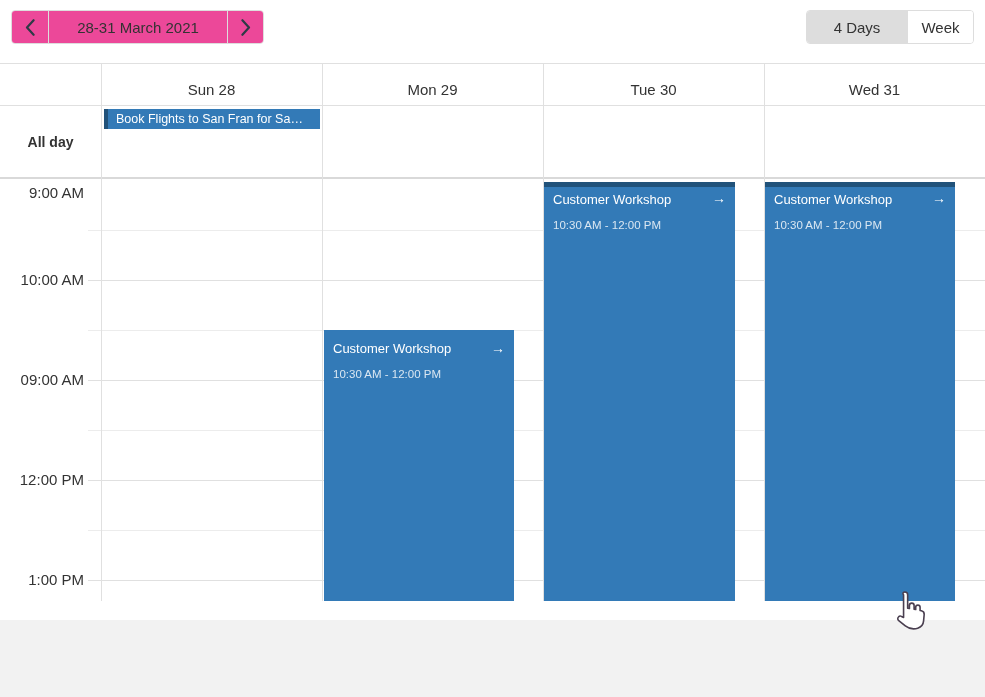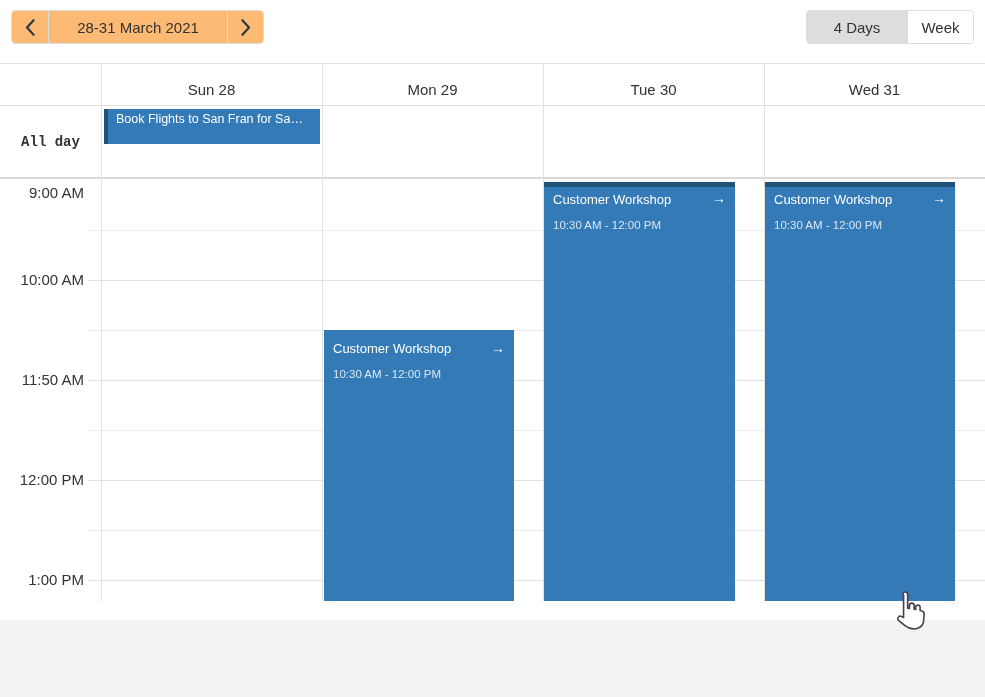--- a/index.html
+++ b/index.html
@@ -7,21 +7,21 @@
   .canvas{
     position:relative; width:985px; height:697px; overflow:hidden;
     font-family:"Liberation Sans","DejaVu Sans",sans-serif; color:#333; background:#fff;
   }
   
   .toolbar{ position:absolute; left:0; top:0; width:985px; height:62px; background:#fff; }
   .nav-group{
     position:absolute; left:11px; top:10px; height:34px; display:flex;
     border:1px solid #ddd; border-radius:4px; background:#fff; overflow:hidden;
   }
-  .nav-cell{ display:flex; align-items:center; justify-content:center; cursor:pointer; background:#fdba74; }
+  .nav-cell{ display:flex; align-items:center; justify-content:center; cursor:pointer; background:#ec4899; }
   .nav-prev{ width:37px; border-right:1px solid #ddd; }
   .nav-date{ width:179px; font-size:15px; color:#333; border-right:1px solid #ddd; }
   .nav-next{ width:35px; }
   .chev svg{ display:block; }
   .view-switcher{
     position:absolute; left:806px; top:10px; height:34px; display:flex;
     border:1px solid #ddd; border-radius:4px; overflow:hidden; background:#fff;
   }
   .view-btn{ display:flex; align-items:center; justify-content:center; font-size:15px; color:#333; cursor:pointer; background:#fff; }
   .view-btn.first{ width:101px; border-right:1px solid #ddd;align-items:center; }
@@ -29,28 +29,28 @@
   .view-btn.selected{ background:#ddd; }
   
   .scheduler{ position:absolute; left:0; top:0; width:985px; height:601px; overflow:hidden; }
   .hline{ position:absolute; height:1px; background:#e0e0e0; }
   .hline.full{ left:0; width:985px; }
   .hline.row{ left:88px; width:897px; }
   .hline.half{ background:#ececec; }
   .band{ position:absolute; left:0; width:985px; height:2px; background:#d9d9d9; }
   .vline{ position:absolute; top:63px; width:1px; height:538px; background:#e0e0e0; }
   .day-header{ position:absolute; top:68px; height:42px; display:flex; align-items:center; justify-content:center; font-size:15px; color:#333; }
-  .allday-title{ position:absolute; left:0; top:106px; width:101px; height:71px; display:flex; align-items:center; justify-content:center; font-size:14px; font-weight:700; color:#333;font-family:Liberation Mono, monospace; }
+  .allday-title{ position:absolute; left:0; top:106px; width:101px; height:71px; display:flex; align-items:center; justify-content:center; font-size:14px; font-weight:700; color:#333; }
   .time-label{ position:absolute; left:0; width:84px; text-align:right; font-size:15px; color:#333; line-height:18px; height:18px; }
   
   .appt{
     position:absolute; background:#337ab7; color:#fff; cursor:pointer; overflow:hidden;
   }
   .appt-allday{
-    left:104px; top:109px; width:216px; height:35px;
+    left:104px; top:109px; width:216px; height:20px;
     border-left:4px solid #21527a; line-height:20px; font-size:12.5px;
     padding:0 6px 0 8px; white-space:nowrap; text-overflow:ellipsis;
   }
   .appt-timed{ padding:11px 24px 0 9px; }
   .appt-timed.continues-top{ padding-top:10px; }
   .appt-timed.continues-top::before{
     content:""; position:absolute; left:0; top:0; right:0; height:5px; background:#21527a;
   }
   .appt-title{ font-size:13px; font-weight:500; line-height:15px; white-space:nowrap; overflow:hidden; }
   .appt-time{ font-size:11.5px; color:rgba(255,255,255,0.82); margin-top:12px; white-space:nowrap; }
@@ -127,21 +127,21 @@
         <span>Wed 31</span>
       </div>
 
     <div class="allday-title">All day</div>
     <div class="appt appt-allday">
       <span>Book Flights to San Fran for Sa…</span>
     </div>
 
     <div class="time-label" style="top:184px">9:00 AM</div>
     <div class="time-label" style="top:271px">10:00 AM</div>
-    <div class="time-label" style="top:371px">11:50 AM</div>
+    <div class="time-label" style="top:371px">09:00 AM</div>
     <div class="time-label" style="top:471px">12:00 PM</div>
     <div class="time-label" style="top:571px">1:00 PM</div>
 
     <div class="appt appt-timed appt-mon" style="left:324px;top:330px;width:190px;height:271px">
       <div class="appt-title">Customer Workshop</div>
       <div class="appt-time">10:30 AM - 12:00 PM</div>
       <span class="appt-arrow">→</span>
     </div>
     <div class="appt appt-timed continues-top" style="left:544px;top:182px;width:191px;height:419px">
       <div class="appt-title">Customer Workshop</div>

